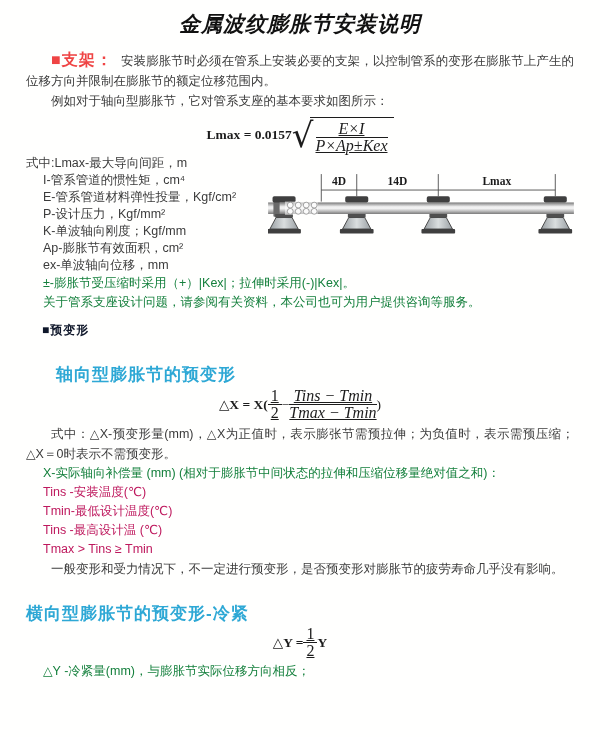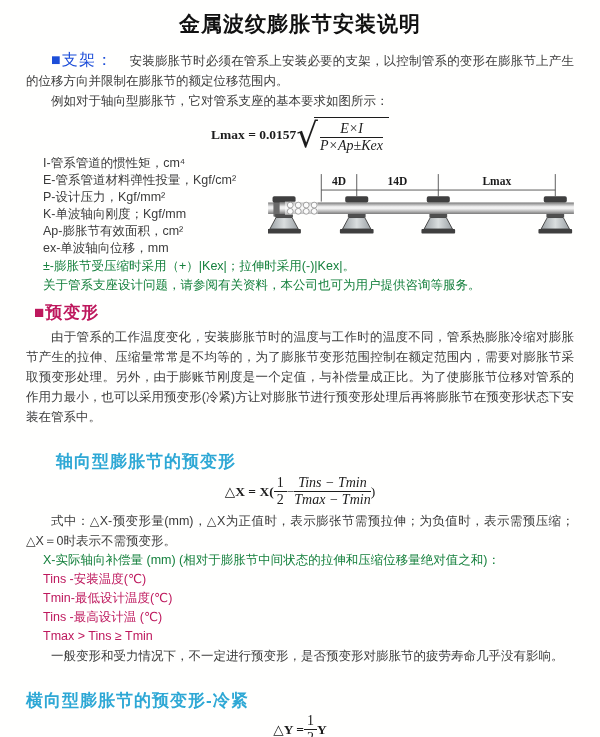--- a/index.html
+++ b/index.html
@@ -1,33 +1,33 @@
 <!DOCTYPE html>
 <html><head>
 <meta charset="utf-8">
 <style>
   html,body{margin:0;padding:0;}
   body{
     width:600px;height:737px;overflow:hidden;background:#fffffe;
     font-family:"Liberation Sans","DejaVu Sans",sans-serif;color:#3b3b3b;
   }
   .page{padding:8px 26px 0 26px;}
-  .title{font-size:21px;font-weight:700;text-align:center;margin:2px 0 12px;color:#111;letter-spacing:1px;}
+  .title{font-size:21px;font-weight:700;text-align:center;margin:2px 0 12px;color:#111;letter-spacing:1px;font-style:italic;}
   .para{font-size:12.5px;line-height:20px;margin:0;text-align:justify;color:#3b3b3b;}
   .indent{text-indent:2em;}
-  .sec-label{color:#1d4ed8;font-weight:400;font-size:16px;margin-right:16px;letter-spacing:1px;}
-  .sec-h2{color:#be185d;font-size:17px;line-height:20px;font-weight:700;margin:8px 8px 4px;letter-spacing:1px;}
+  .sec-label{color:#ef4444;font-weight:700;font-size:16px;margin-right:8px;letter-spacing:1px;}
+  .sec-h2{color:#0f172a;font-size:12px;line-height:20px;font-weight:700;margin:8px 16px 4px;letter-spacing:1px;}
   .sub-h{color:#2ea8d5;font-size:17px;line-height:21px;font-weight:700;margin:24px 0 3px;letter-spacing:1px;}
   .sub-h.ind{padding-left:30px;}
   
   .formula{font-family:"Liberation Serif","DejaVu Serif",serif;color:#1c1c1c;text-align:center;}
   .formula-row{display:inline-flex;align-items:center;}
   .f-lhs{font-weight:700;font-size:13.5px;white-space:nowrap;}
   .f-plain{font-size:13.5px;}
-  .frac{display:inline-flex;flex-direction:column;text-align:center;line-height:14px;font-size:14px;}
+  .frac{display:inline-flex;flex-direction:column;text-align:center;line-height:14px;font-size:16px;text-decoration:underline;}
   .frac .fnum{border-bottom:1px solid #1c1c1c;padding:0 3px 1px 3px;}
   .frac .fden{padding-top:1px;}
   .f-var{font-style:italic;}
   .sqrt{display:inline-flex;align-items:stretch;vertical-align:middle;}
   .sqrt-sign{font-size:34px;line-height:36px;margin-right:-4px;font-family:"DejaVu Sans",sans-serif;color:#1c1c1c;}
   .sqrt-body{border-top:1.5px solid #1c1c1c;padding:3px 6px 0 6px;display:flex;align-items:center;}
   .formula1{margin:6px 0 2px 0;}
   .formula2{margin:4px 0 4px 0;}
   .formula3{margin:2px 0 4px 0;}
   
@@ -61,20 +61,21 @@
             <span class="fnum">E×I</span>
             <span class="fden">P×Ap±Kex</span>
           </span>
         </span>
       </span>
     </span>
   </div>
 
   <div class="cols">
     <div class="vars">
+      <div class="var-line">式中:Lmax-最大导向间距，m</div>
       <div class="var-line vi">I-管系管道的惯性矩，cm⁴</div>
       <div class="var-line vi">E-管系管道材料弹性投量，Kgf/cm²</div>
       <div class="var-line vi">P-设计压力，Kgf/mm²</div>
       <div class="var-line vi">K-单波轴向刚度；Kgf/mm</div>
       <div class="var-line vi">Ap-膨胀节有效面积，cm²</div>
       <div class="var-line vi">ex-单波轴向位移，mm</div>
     </div>
     <div class="diagram">
       <svg width="306" height="78" viewBox="0 0 345 88">
         <defs>
@@ -127,21 +128,20 @@
         <text x="146" y="20" text-anchor="middle">14D</text>
         <text x="258" y="20" text-anchor="middle">Lmax</text>
       </svg>
     </div>
   </div>
 
   <div class="note-line">±-膨胀节受压缩时采用（+）|Kex|；拉伸时采用(-)|Kex|。</div>
   <div class="note-line">关于管系支座设计问题，请参阅有关资料，本公司也可为用户提供咨询等服务。</div>
 
   <h2 class="sec-h2">■预变形</h2>
-  <p class="para indent">由于管系的工作温度变化，安装膨胀节时的温度与工作时的温度不同，管系热膨胀冷缩对膨胀节产生的拉伸、压缩量常常是不均等的，为了膨胀节变形范围控制在额定范围内，需要对膨胀节采取预变形处理。另外，由于膨账节刚度是一个定值，与补偿量成正比。为了使膨胀节位移对管系的作用力最小，也可以采用预变形(冷紧)方让对膨胀节进行预变形处理后再将膨胀节在预变形状态下安装在管系中。</p>
 
   <h3 class="sub-h ind">轴向型膨胀节的预变形</h3>
 
   <div class="formula formula2">
     <span class="formula-row">
       <span class="f-lhs">△X = X(</span>
       <span class="frac">
         <span class="fnum">1</span>
         <span class="fden">2</span>
       </span>

